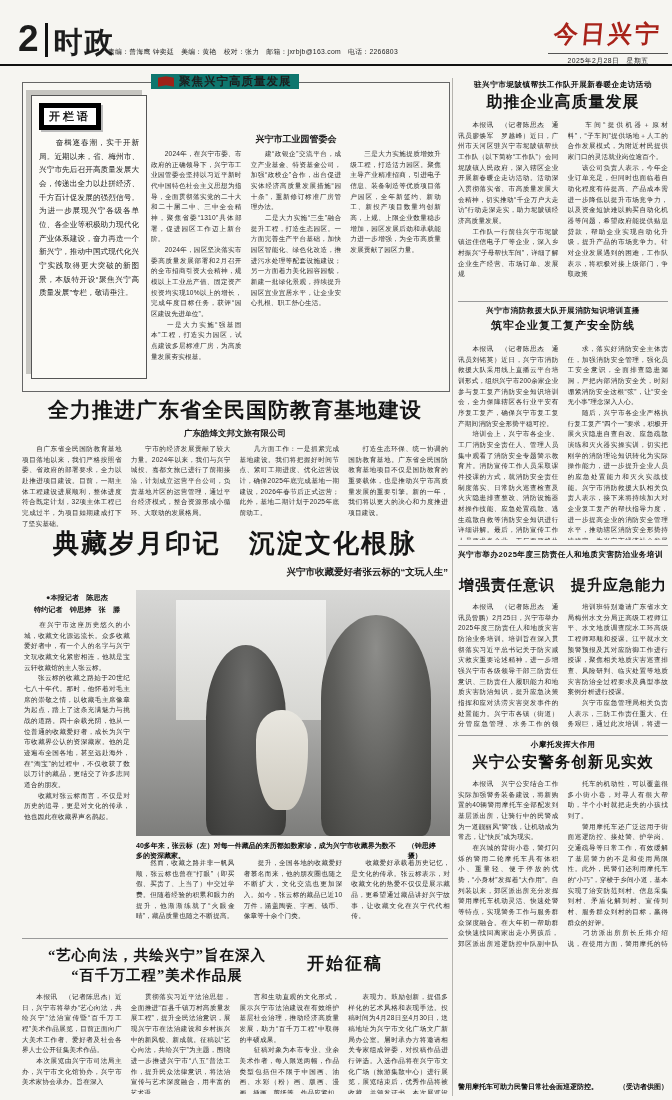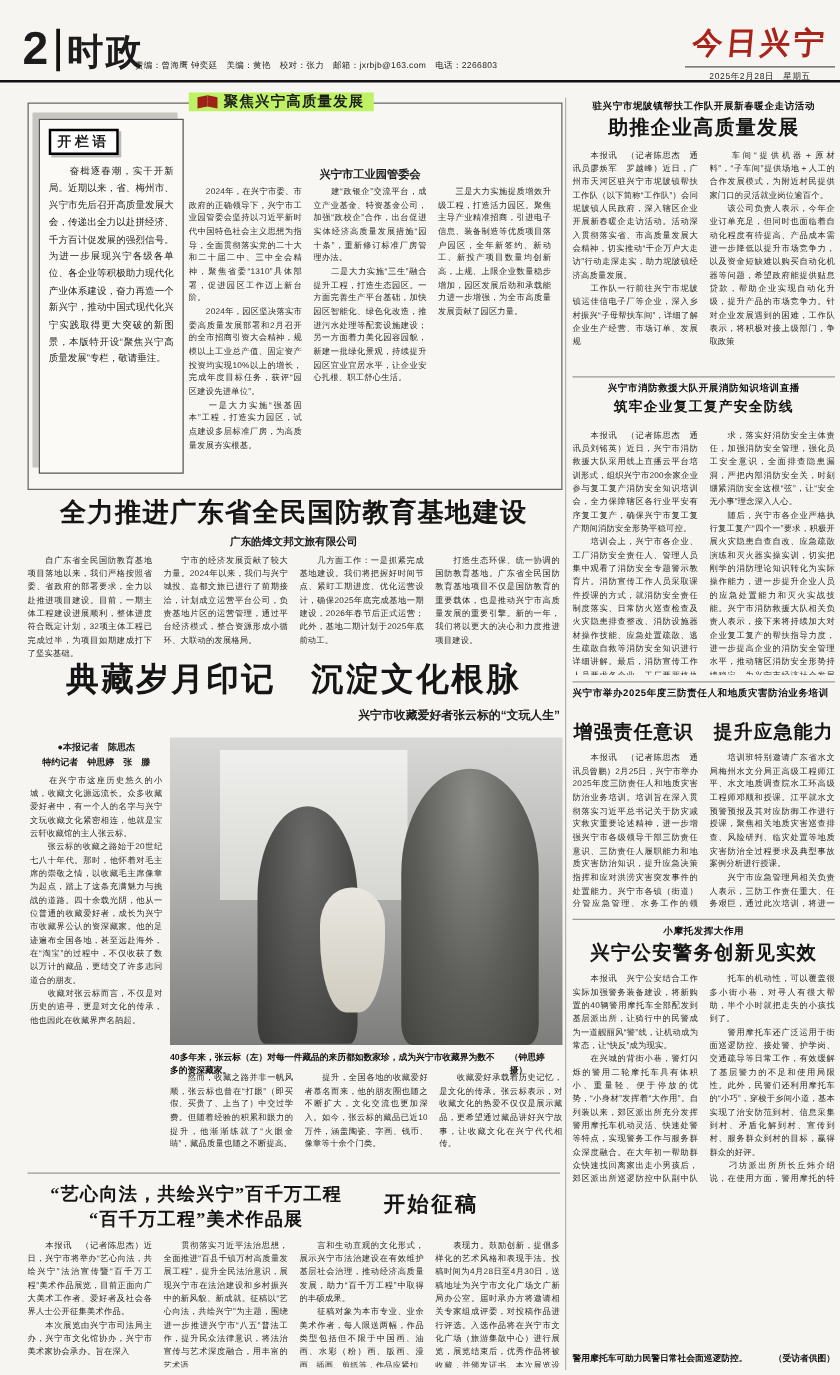--- a/index.html
+++ b/index.html
@@ -23,27 +23,27 @@
   
   .pagenum{font-size:37px;font-weight:bold;line-height:1;}
   .secbar{width:3px;background:#111;height:34px;margin:0 6px;}
   .sectitle{font-size:29px;font-weight:bold;line-height:1;letter-spacing:2px;}
   .staff{font-size:6.8px;color:#222;letter-spacing:.3px;}
   .masthead{color:#a8231a;font-size:24px;font-weight:bold;letter-spacing:3px;transform:skewX(-5deg);font-family:"Liberation Serif","DejaVu Serif",serif;}
   .dateline{font-size:6.8px;color:#222;text-align:center;letter-spacing:.5px;}
   .hrule-main{height:2px;background:#111;}
   
   .focusbox{border:1px solid #666;background:#f8f7f3;}
-  .banner{background:#bef264;padding:0 7px;font-size:11.5px;font-weight:bold;letter-spacing:1px;white-space:nowrap;display:flex;align-items:center;gap:5px;}
+  .banner{background:#0f766e;padding:0 7px;font-size:11.5px;font-weight:bold;letter-spacing:1px;white-space:nowrap;display:flex;align-items:center;gap:5px;}
   .bookicon{width:16px;height:9px;position:relative;display:inline-block;}
   .bookicon:before,.bookicon:after{content:"";position:absolute;top:0;width:8px;height:9px;background:#9e2219;}
   .bookicon:before{left:0;transform:skewY(-12deg);}
   .bookicon:after{right:0;transform:skewY(12deg);}
   .kaitan{border:1px solid #555;background:#fbfaf6;box-shadow:-5px -5px 0 #c6c5c0;padding:7px 7px;}
-  .kaitan-title{display:inline-block;font-size:11px;font-weight:bold;letter-spacing:3px;border:2px solid #000000;padding:1px 5px;background:#fff;box-shadow:2px 2px 0 #bbb;margin-bottom:6px;}
+  .kaitan-title{display:inline-block;font-size:11px;font-weight:bold;letter-spacing:3px;border:5px solid #000000;padding:1px 5px;background:#fff;box-shadow:2px 2px 0 #bbb;margin-bottom:6px;}
   .kaitan-text{font-size:7.6px;line-height:1.8;text-align:justify;white-space:pre-line;color:#222;}
   
   .photo{background:linear-gradient(180deg,#d8d8d6 0%,#c2c2c0 30%,#9a9a98 70%,#7d7d7b 100%);position:relative;overflow:hidden;}
   .ph-window{position:absolute;background:linear-gradient(180deg,#efefed,#d6d6d2);}
   .ph-fig{position:absolute;background:radial-gradient(ellipse at 50% 20%,#6b6b69 0%,#4c4c4a 60%,#3a3a38 100%);border-radius:50% 50% 8% 8%/38% 38% 8% 8%;}
   .ph-vase{position:absolute;background:linear-gradient(180deg,#e9e7e0,#cfcbc0);border-radius:48% 48% 40% 40%/30% 30% 60% 60%;}
   .caption{font-size:7px;font-weight:bold;color:#111;display:flex;justify-content:space-between;gap:6px;}
   .byline{font-size:7.2px;font-weight:bold;text-align:center;line-height:1.7;}
   .rule-v{width:1px;background:#b5b3ae;}
 </style>
@@ -120,21 +120,21 @@
   <span>（钟思婷　摄）</span>
 </div>
 
 <div class="abs cols" style="left:136px;top:858px;width:314px;height:74px;">
   <div class="body-text">　　然而，收藏之路并非一帆风顺，张云标也曾在“打眼”（即买假、买贵了、上当了）中交过学费。但随着经验的积累和眼力的提升，他渐渐练就了“火眼金睛”，藏品质量也随之不断提高。</div>
   <div class="body-text">　　提升，全国各地的收藏爱好者慕名而来，他的朋友圈也随之不断扩大，文化交流也更加深入。如今，张云标的藏品已近10万件，涵盖陶瓷、字画、钱币、像章等十余个门类。</div>
   <div class="body-text">　　收藏爱好承载着历史记忆，是文化的传承。张云标表示，对收藏文化的热爱不仅仅是展示藏品，更希望通过藏品讲好兴宁故事，让收藏文化在兴宁代代相传。</div>
 </div>
 
 <div class="abs rule-h" style="left:22px;top:938px;width:426px;"></div>
-<div class="abs headline serif" style="left:22px;top:946px;width:270px;font-size:14.5px;">“艺心向法，共绘兴宁”百千万工程</div>
+<div class="abs headline serif" style="left:22px;top:946px;width:270px;font-size:14.5px;">“艺心向法，共绘兴宁”旨在深入</div>
 <div class="abs headline serif" style="left:22px;top:966px;width:270px;font-size:14.5px;">“百千万工程”美术作品展</div>
 <div class="abs headline serif" style="left:300px;top:952px;width:90px;font-size:17px;letter-spacing:2px;">开始征稿</div>
 <div class="abs cols" style="left:22px;top:992px;width:426px;height:102px;">
   <div class="body-text">　　本报讯　（记者陈思杰）近日，兴宁市将举办“艺心向法，共绘兴宁”法治宣传暨“百千万工程”美术作品展览，目前正面向广大美术工作者、爱好者及社会各界人士公开征集美术作品。
 　　本次展览由兴宁市司法局主办，兴宁市文化馆协办，兴宁市美术家协会承办。旨在深入</div>
   <div class="body-text">　　贯彻落实习近平法治思想，全面推进“百县千镇万村高质量发展工程”，提升全民法治意识，展现兴宁市在法治建设和乡村振兴中的新风貌、新成就。征稿以“艺心向法，共绘兴宁”为主题，围绕进一步推进兴宁市“八五”普法工作，提升民众法律意识，将法治宣传与艺术深度融合，用丰富的艺术语</div>
   <div class="body-text">　　言和生动直观的文化形式，展示兴宁市法治建设在有效维护基层社会治理，推动经济高质量发展，助力“百千万工程”中取得的丰硕成果。
 　　征稿对象为本市专业、业余美术作者，每人限送两幅，作品类型包括但不限于中国画、油画、水彩（粉）画、版画、漫画、插画、剪纸等，作品应紧扣</div>
   <div class="body-text">　　表现力。鼓励创新，提倡多样化的艺术风格和表现手法。投稿时间为4月28日至4月30日，送稿地址为兴宁市文化广场文广新局办公室。届时承办方将邀请相关专家组成评委，对投稿作品进行评选。入选作品将在兴宁市文化广场（旅游集散中心）进行展览，展览结束后，优秀作品将被收藏，并颁发证书。本次展览设优秀奖30名，奖金各300元。</div>
 </div>

